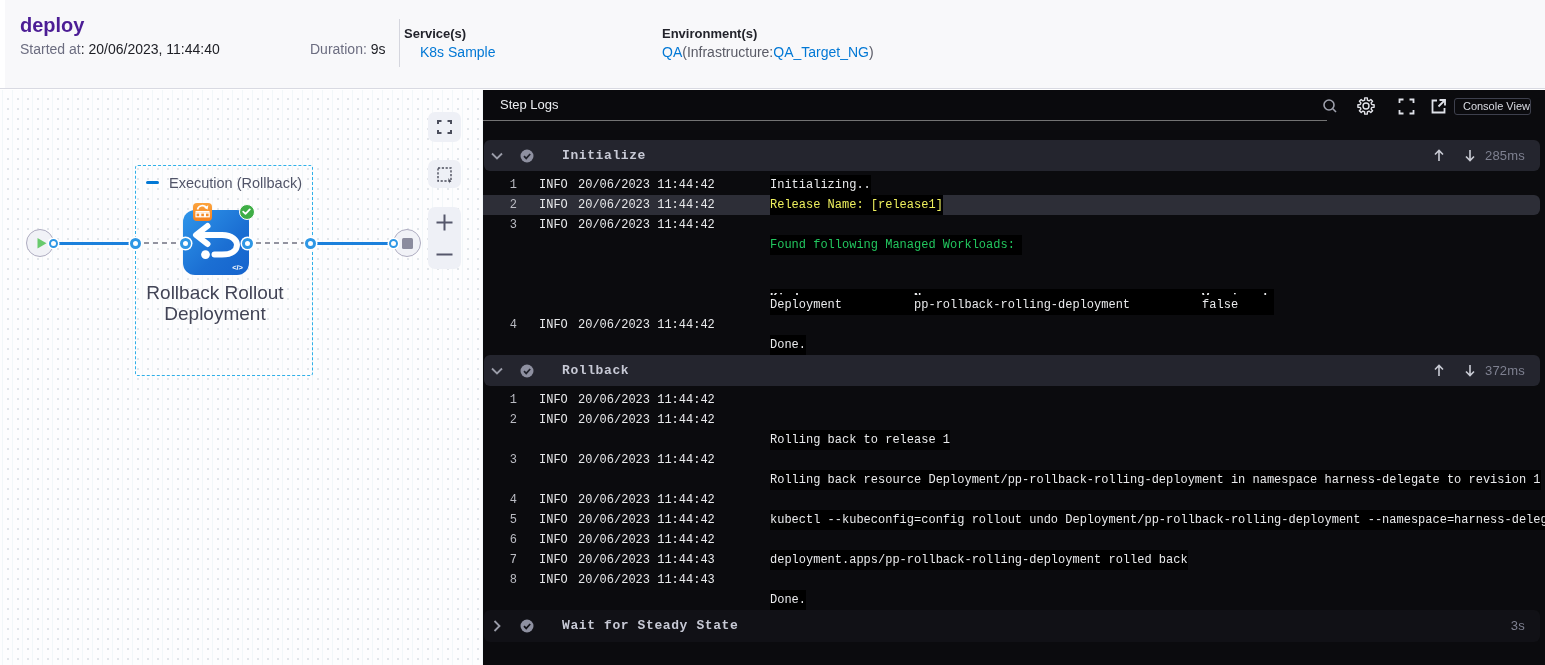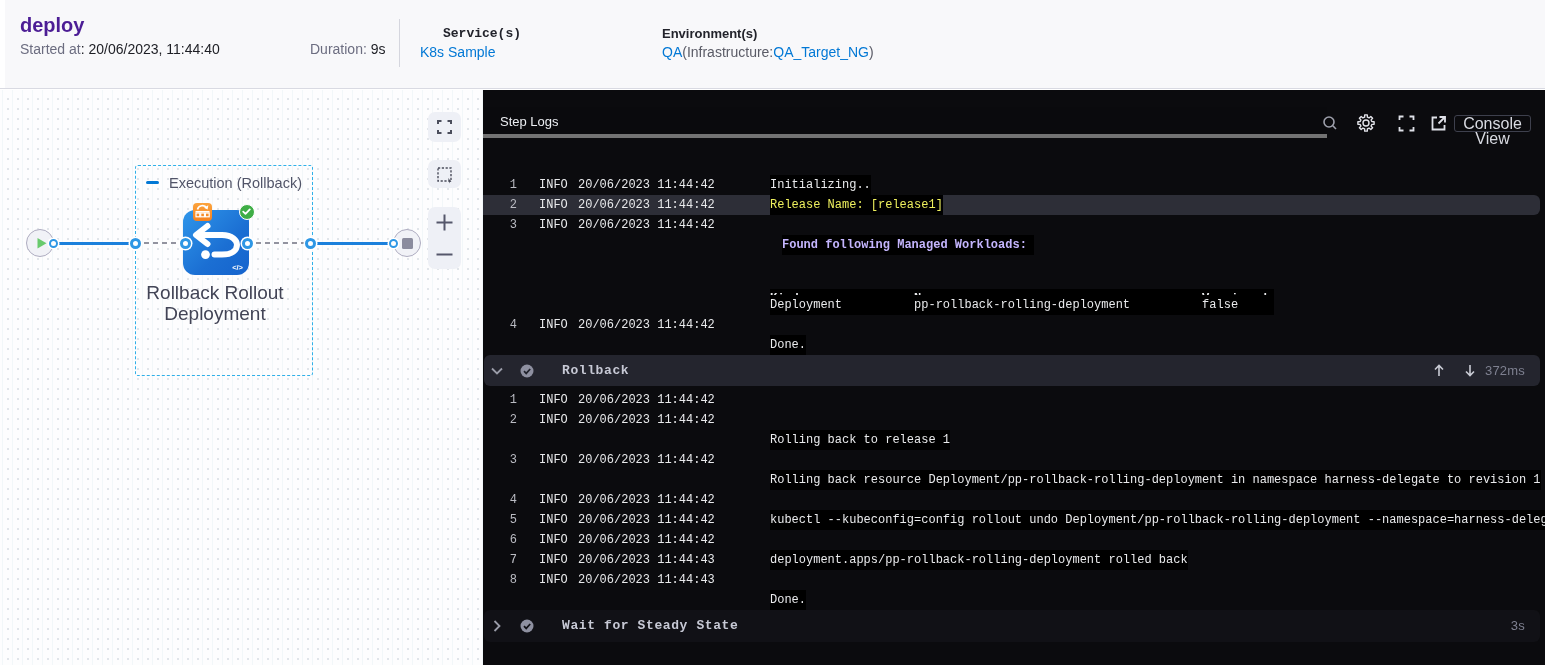--- a/index.html
+++ b/index.html
@@ -44,52 +44,52 @@
     background:linear-gradient(180deg,#fca33c,#f5821f); }
   #gbadge { position:absolute; left:239px; top:114px; width:16px; height:16px; border-radius:50%;
     background:#3fae46; border:1.5px solid #fff; }
   #steplab { position:absolute; left:135px; top:192px; width:160px; text-align:center;
     font-size:19px; line-height:21px; color:#424456; }
   .zbtn { position:absolute; left:428px; width:33px; background:#eef0f6; border-radius:7px; }
 
   
   #logs { position:absolute; left:483px; top:90px; width:1062px; height:575px;
     background:#0b0b0e; overflow:hidden; }
-  #logbar { position:absolute; left:0; top:17px; width:844px; height:31px;
-    background:#0a0a0d; border-bottom:4px solid #737373; }
+  #logbar { position:absolute; left:0; top:0; width:844px; height:31px;
+    background:#0a0a0d; border-bottom:1px solid #737373; }
   #logbar .t { position:absolute; left:17px; top:0; line-height:30px; font-size:13px; color:#eceef2; }
   .cvbtn { position:absolute; left:971px; top:8px; width:77px; height:17px;
-    border:1px solid #3e404d; border-radius:3px; color:#d9dbe2; font-size:16px;
-    text-align:center; line-height:15px; }
+    border:1px solid #3e404d; border-radius:3px; color:#d9dbe2; font-size:11px;
+    text-align:right; line-height:15px; }
   .shead { position:absolute; left:1px; width:1056px; height:31.5px; background:#24252e;
     border-radius:6px; font-family:"Liberation Mono",monospace; }
   .shead .nm { position:absolute; left:78px; top:0; line-height:31.5px; font-size:13px;
     font-weight:bold; letter-spacing:0.6px; color:#c7c9d5; }
   .shead .dur { position:absolute; right:15px; top:0; line-height:31.5px; font-size:13px;
     color:#7e8090; font-family:"Liberation Sans",sans-serif; letter-spacing:0.2px; }
   .lr { position:absolute; left:0; width:1062px; height:20px; line-height:20px;
     font-family:"Liberation Mono",monospace; font-size:12px; color:#e9eaec; white-space:pre; }
   .lr .n { position:absolute; left:10px; width:24px; text-align:right; color:#bbbcc3; }
   .lr .i { position:absolute; left:56px; }
   .lr .t { position:absolute; left:95px; }
   .lr .m { position:absolute; left:287px; background:#000; }
   .hl { background:#2d2e37; border-radius:0 6px 6px 0; width:1057px; }
   .yel { color:#edef5d; font-weight:normal; }
-  .cya { color:#c4b5fd; font-weight:bold;margin-left:12px; }
+  .cya { color:#22c55e; font-weight:normal; }
   .wb { font-weight:bold; }
 </style>
 </head>
 <body>
 
 <div id="hdr">
   <div class="title">deploy</div>
   <div class="row2"><span class="lab">Started at</span>: 20/06/2023, 11:44:40</div>
   <div class="dur"><span class="lab">Duration:</span> 9s</div>
   <div class="vdiv"></div>
-  <div class="colhead" style="left:443px;font-family:Liberation Mono, monospace;">Service(s)</div>
+  <div class="colhead" style="left:404px;">Service(s)</div>
   <div class="collink" style="left:420px;">K8s Sample</div>
   <div class="colhead" style="left:662px;">Environment(s)</div>
   <div class="collink" style="left:662px;">QA<span class="gr">(Infrastructure:</span>QA_Target_NG<span class="gr">)</span></div>
 </div>
 
 <div id="canvas">
   <div class="solidline" style="left:40px; width:95px;"></div>
   <div class="solidline" style="left:310px; width:97px;"></div>
   <div class="dashline" style="left:135px; width:50px;"></div>
   <div class="dashline" style="left:247px; width:63px;"></div>
@@ -194,20 +194,37 @@
     <svg width="17" height="17" style="position:absolute;left:947px;top:8px;">
       <g stroke="#dfe1e8" stroke-width="1.8" fill="none">
       <path d="M7 2.5 H2.5 V14.5 H14.5 V10"></path>
       <path d="M9.5 2 H15 V7.5"></path>
           <path d="M15 2 L8.5 8.5"></path>
       </g>
     </svg>
     <div class="cvbtn">Console View</div>
   </div>
 
+  <div class="shead" style="top:49.5px;">
+    <svg width="12" height="8" style="position:absolute;left:7px;top:12px;">
+        <path d="M1 1.5 L6 6.5 L11 1.5" stroke="#9a9ca8" stroke-width="1.8" fill="none"></path>
+      </svg>
+    <svg width="14" height="14" style="position:absolute;left:36px;top:9px;">
+        <circle cx="7" cy="7" r="6.5" fill="#8e90a0"></circle>
+        <path d="M4 7.2 L6.2 9.4 L10.2 5" stroke="#20222b" stroke-width="1.7" fill="none"></path>
+      </svg>
+    <div class="nm">Initialize</div>
+    <svg width="12" height="13" style="position:absolute;left:949px;top:9.5px;">
+        <path d="M6 12 V2 M2 5.5 L6 1.5 L10 5.5" stroke="#c9cbd4" stroke-width="1.6" fill="none"></path>
+      </svg>
+    <svg width="12" height="13" style="position:absolute;left:980px;top:9.5px;">
+        <path d="M6 1 V11 M2 7.5 L6 11.5 L10 7.5" stroke="#c9cbd4" stroke-width="1.6" fill="none"></path>
+      </svg>
+    <div class="dur">285ms</div>
+  </div>
 
   <div class="lr" style="top:85px;"><span class="n">1</span><span class="i">INFO</span><span class="t">20/06/2023 11:44:42</span><span class="m">Initializing..</span></div>
   <div class="lr hl" style="top:105px;"><span class="n">2</span><span class="i">INFO</span><span class="t">20/06/2023 11:44:42</span><span class="m yel">Release Name: [release1]</span></div>
   <div class="lr" style="top:125px;"><span class="n">3</span><span class="i">INFO</span><span class="t">20/06/2023 11:44:42</span></div>
   <div class="lr" style="top:145px;"><span class="m cya">Found following Managed Workloads: </span></div>
   <div class="lr" style="top:199px;"><span class="m wb">Kind                Name                                    Versioned </span></div>
   <div class="lr" style="top:205px;padding-left:36px;"><span class="m">Deployment          pp-rollback-rolling-deployment          false     </span></div>
   <div class="lr" style="top:225px;"><span class="n">4</span><span class="i">INFO</span><span class="t">20/06/2023 11:44:42</span></div>
   <div class="lr" style="top:245px;"><span class="m">Done.</span></div>
 

